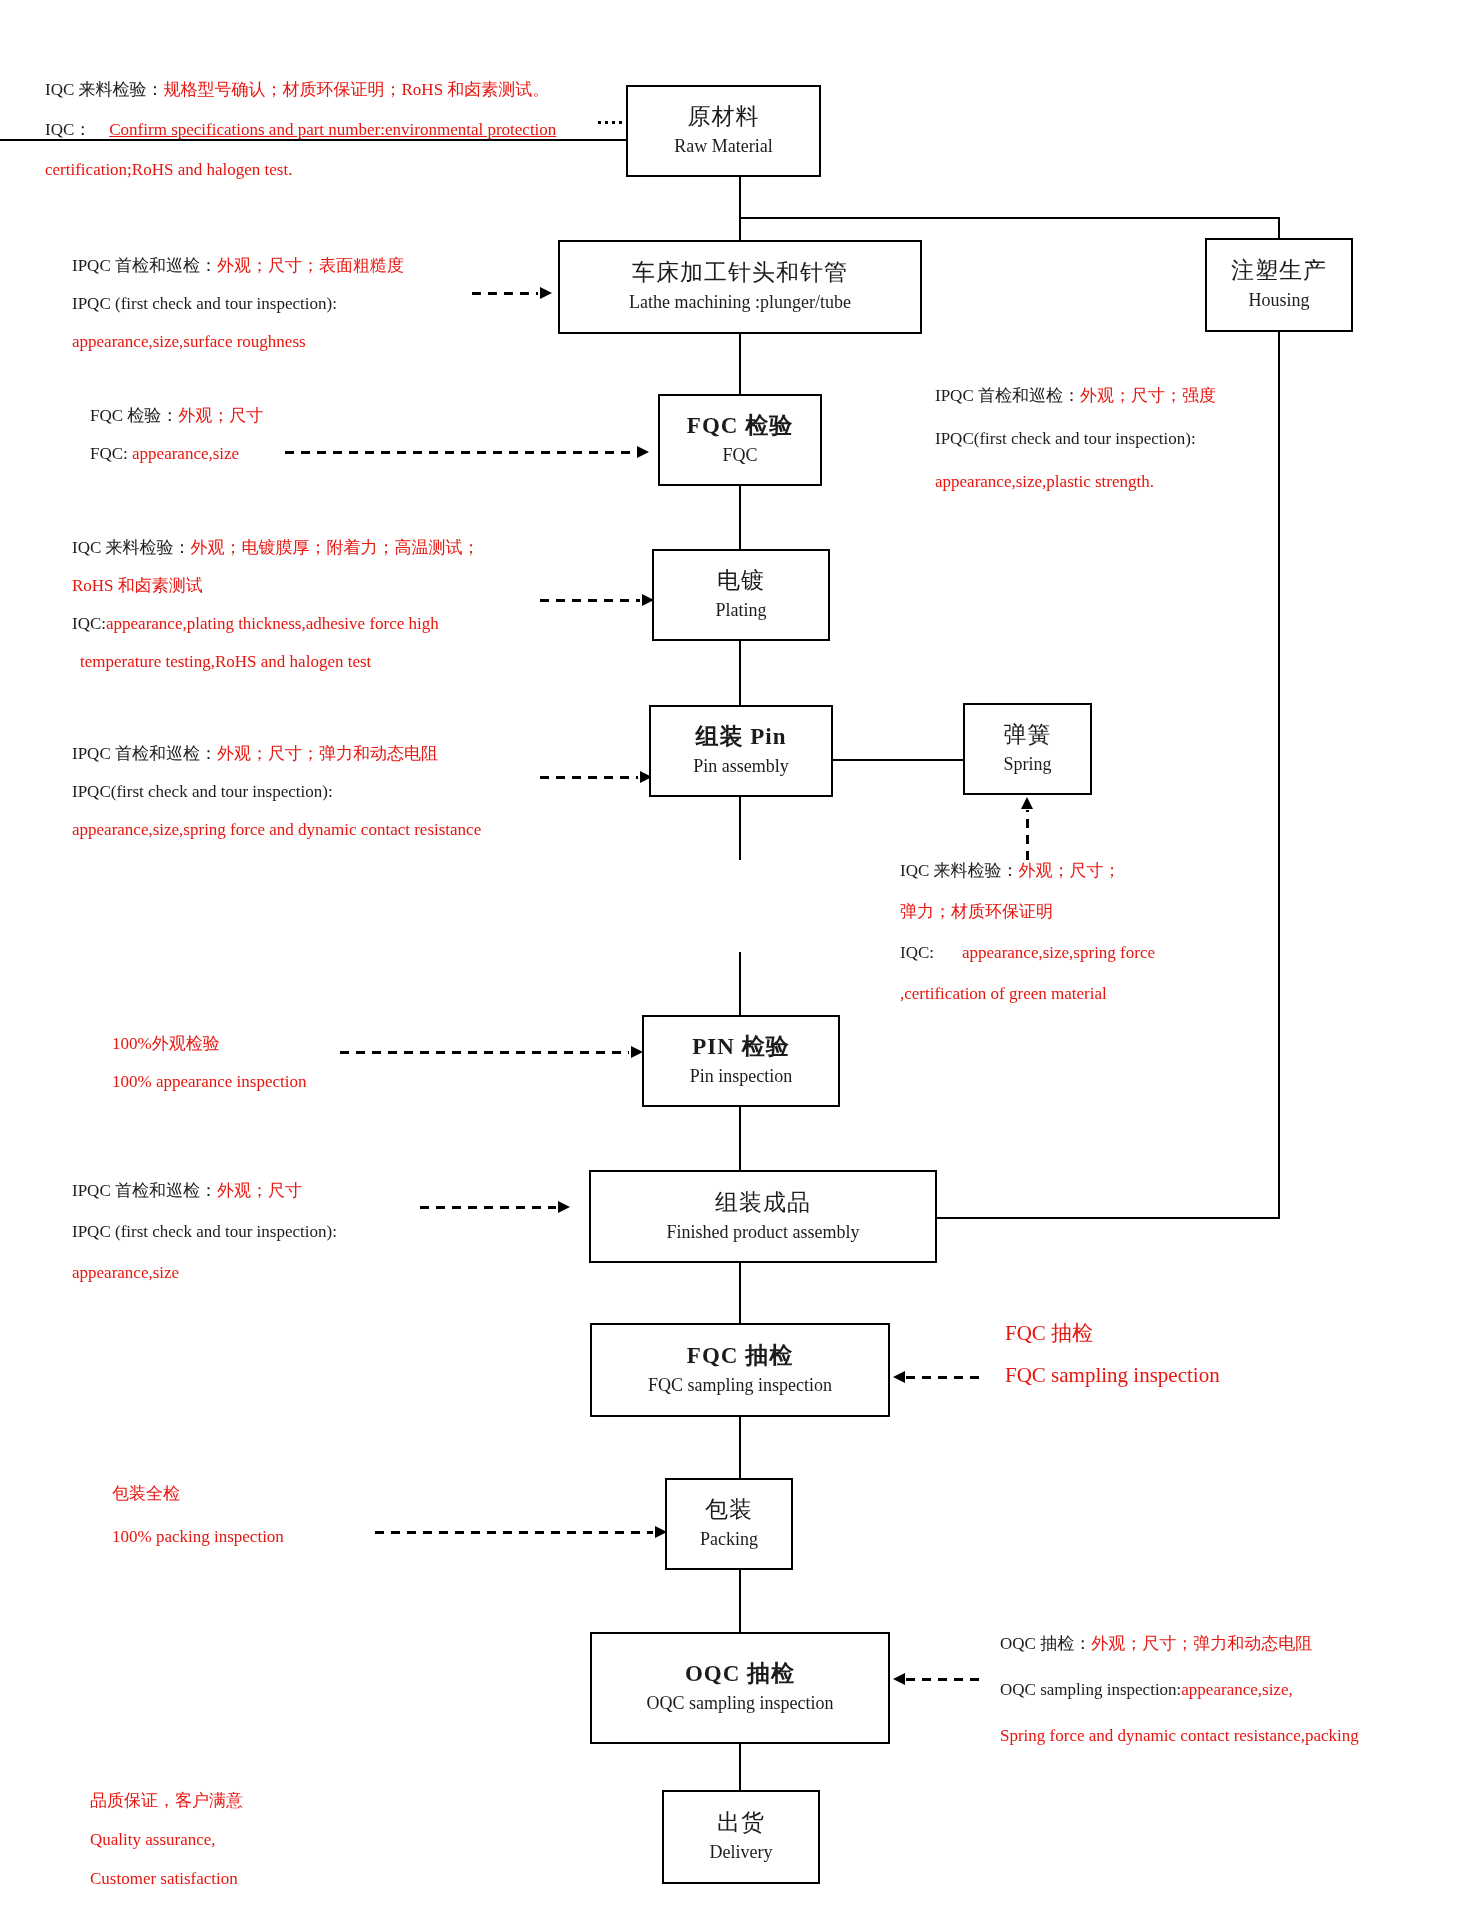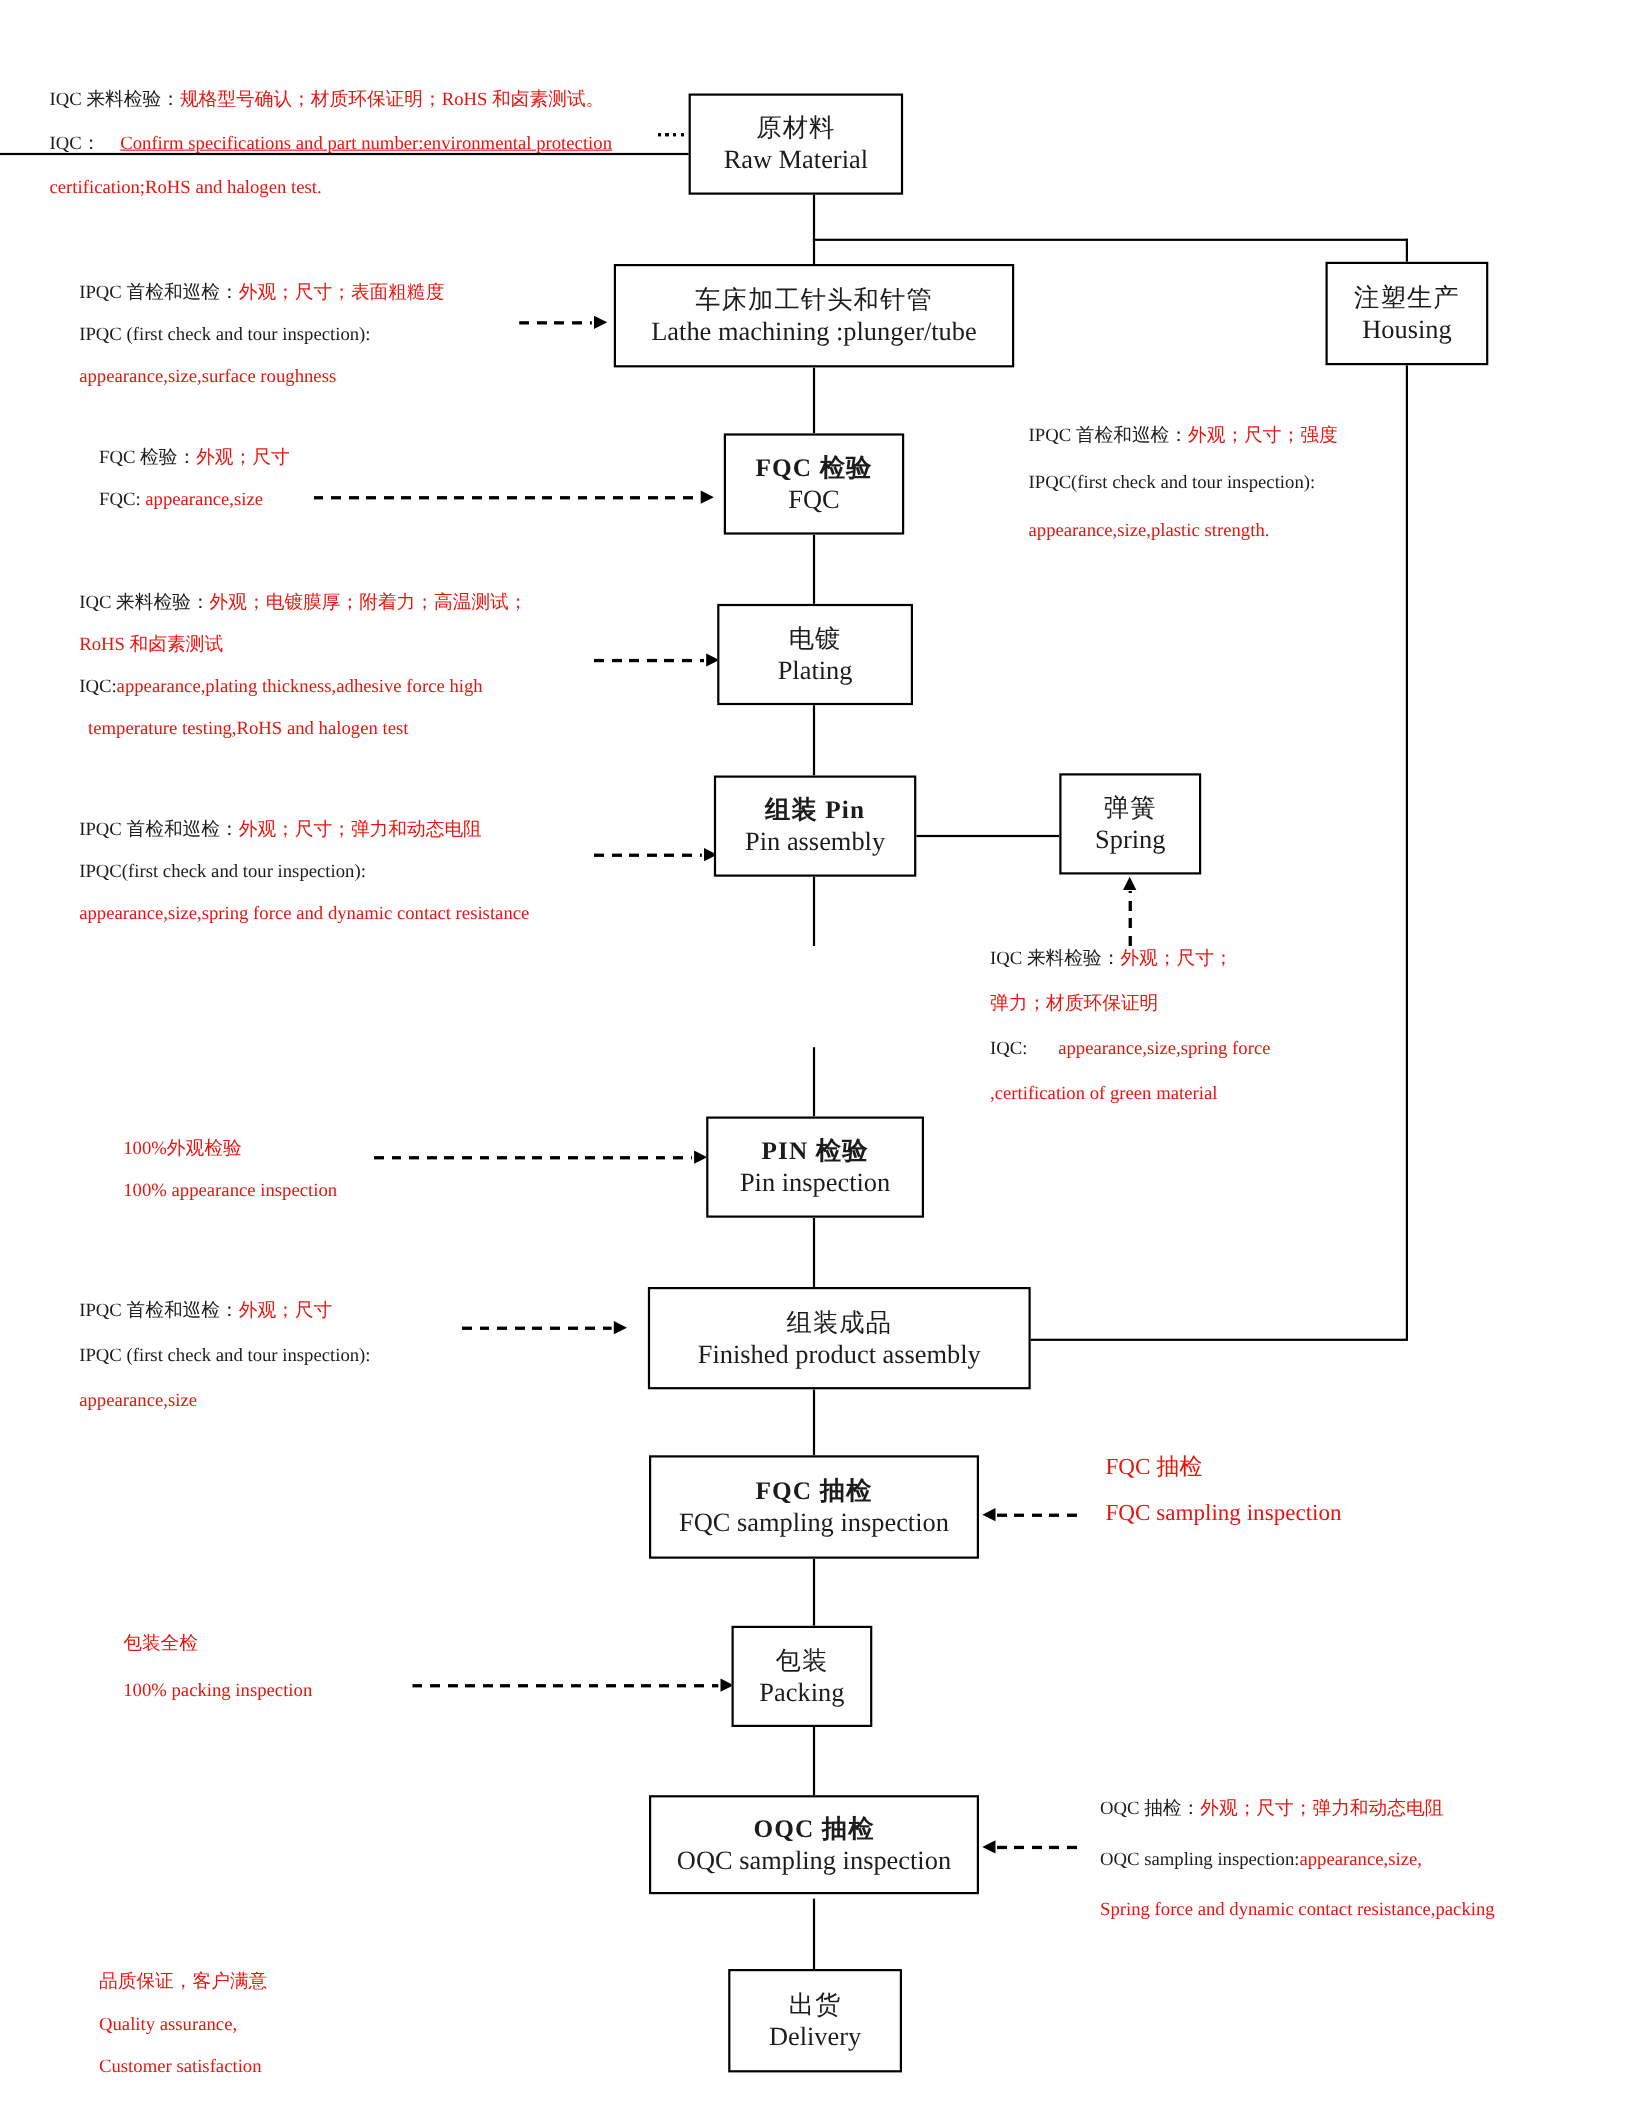--- a/index.html
+++ b/index.html
@@ -7,21 +7,21 @@
     position:relative;width:1482px;height:1920px;background:#ffffff;
     font-family:"Liberation Serif","DejaVu Serif",serif;color:#1c1c1c;overflow:hidden;
   }
   
   .box{
     position:absolute;border:2px solid #000;background:#fff;
     display:flex;flex-direction:column;justify-content:center;align-items:center;
     text-align:center;box-sizing:border-box;
   }
   .box .zh{font-size:23px;line-height:30px;letter-spacing:1px;white-space:nowrap;}
-  .box .en{font-size:24px;line-height:28px;white-space:nowrap;}
+  .box .en{font-size:18px;line-height:28px;white-space:nowrap;}
   .box.boldzh .zh{font-weight:bold;}
   
   .sv{position:absolute;width:2px;background:#000;}
   .sh{position:absolute;height:2px;background:#000;}
   .thin{height:2px;background:#000;}
   
   .dh{position:absolute;height:3px;background:repeating-linear-gradient(90deg,#000 0 9px,transparent 9px 16px);}
   .dh.fine{background:repeating-linear-gradient(90deg,#000 0 3px,transparent 3px 7px);}
   .dv{position:absolute;width:3px;background:repeating-linear-gradient(0deg,#000 0 9px,transparent 9px 16px);}
   
@@ -140,21 +140,21 @@
   <div class="box boldzh" style="left:590px;top:1323px;width:300px;height:94px;">
     <div class="zh">FQC 抽检</div>
     <div class="en">FQC sampling inspection</div>
   </div>
 
   <div class="box" style="left:665px;top:1478px;width:128px;height:92px;">
     <div class="zh">包装</div>
     <div class="en">Packing</div>
   </div>
 
-  <div class="box boldzh" style="left:590px;top:1632px;width:300px;height:90px;">
+  <div class="box boldzh" style="left:590px;top:1632px;width:300px;height:112px;">
     <div class="zh">OQC 抽检</div>
     <div class="en">OQC sampling inspection</div>
   </div>
 
   <div class="box" style="left:662px;top:1790px;width:158px;height:94px;">
     <div class="zh">出货</div>
     <div class="en">Delivery</div>
   </div>
 
   <div class="box" style="left:1205px;top:238px;width:148px;height:94px;">

